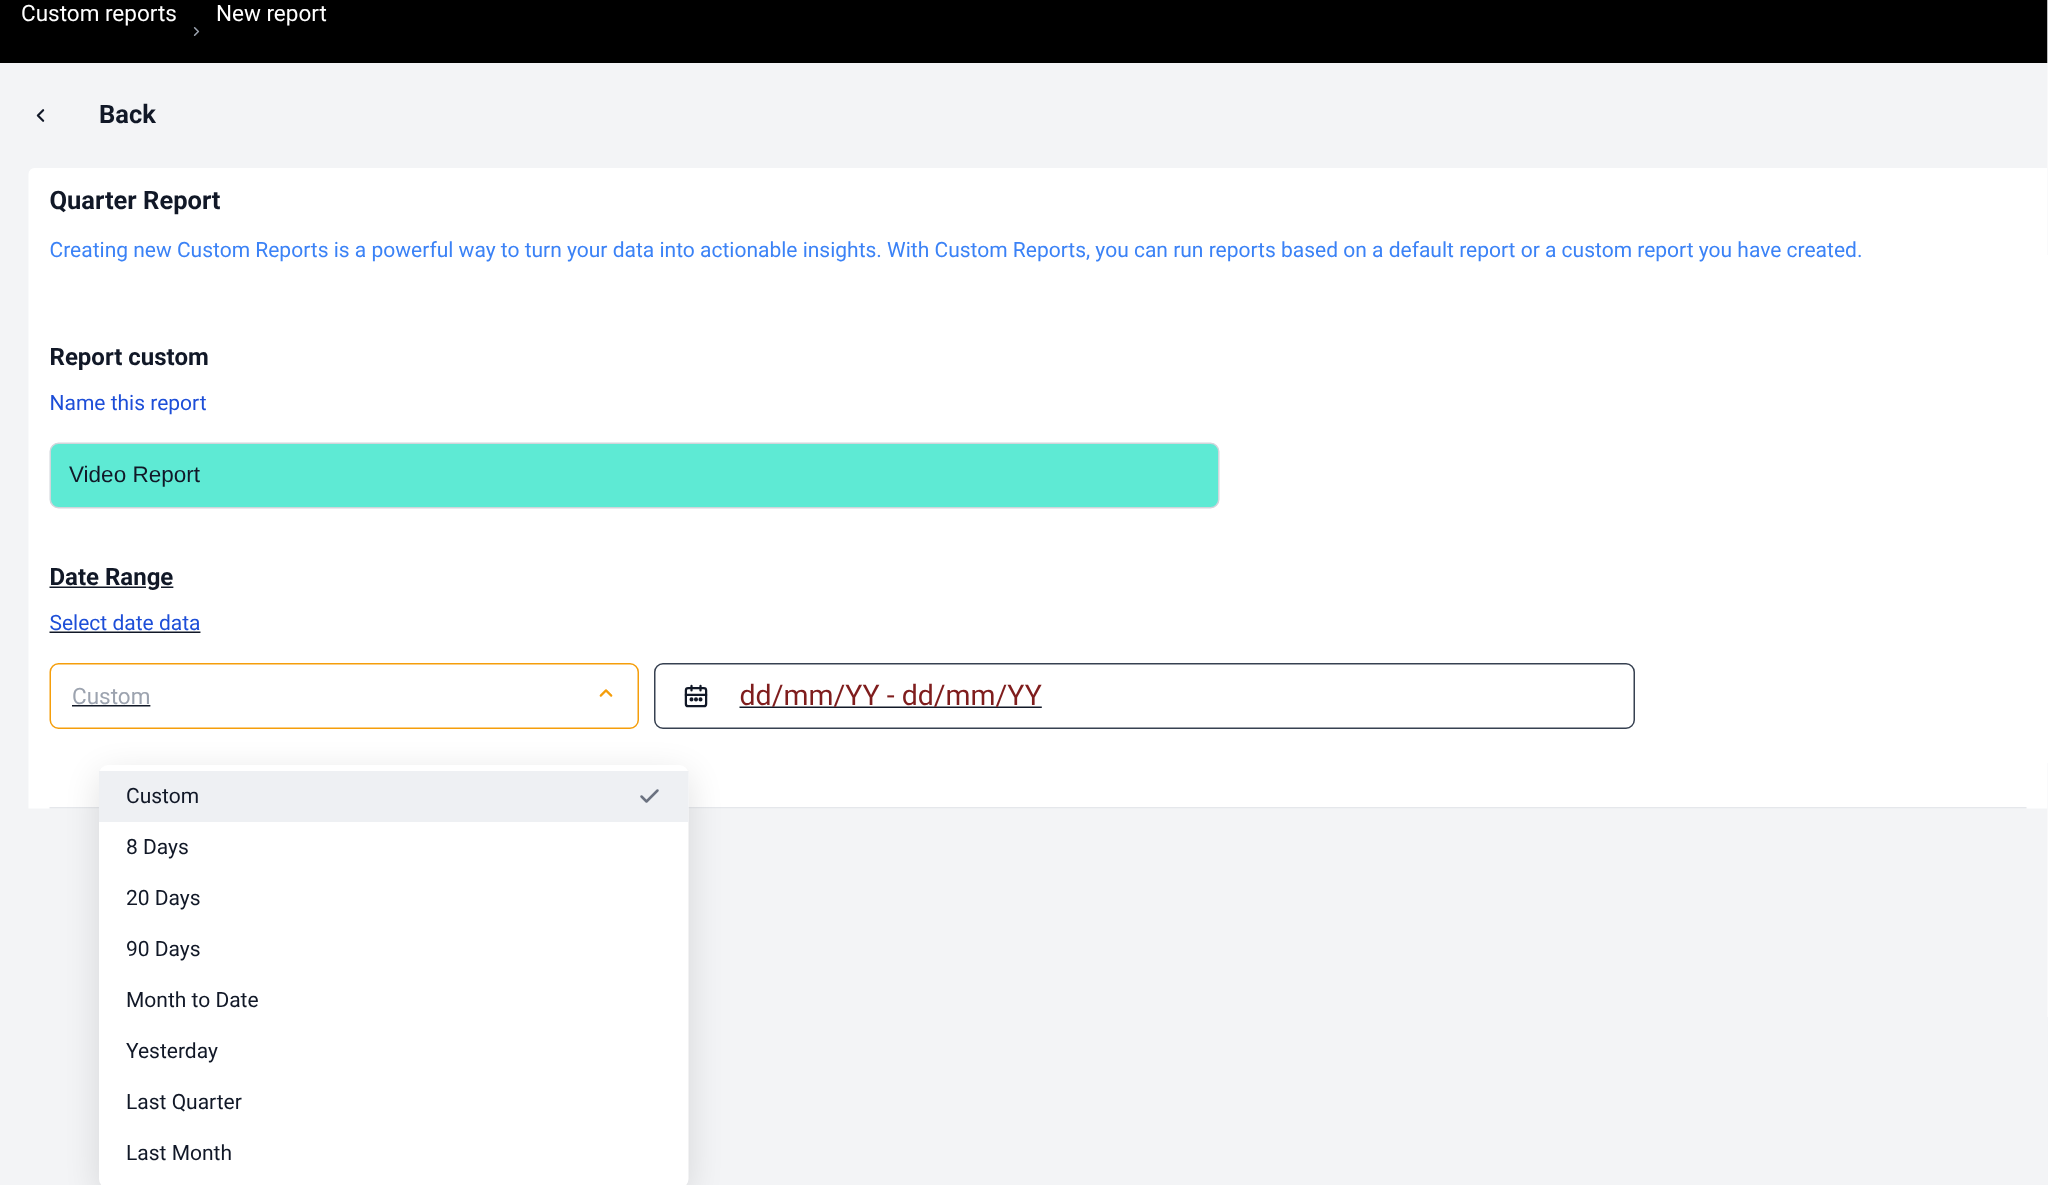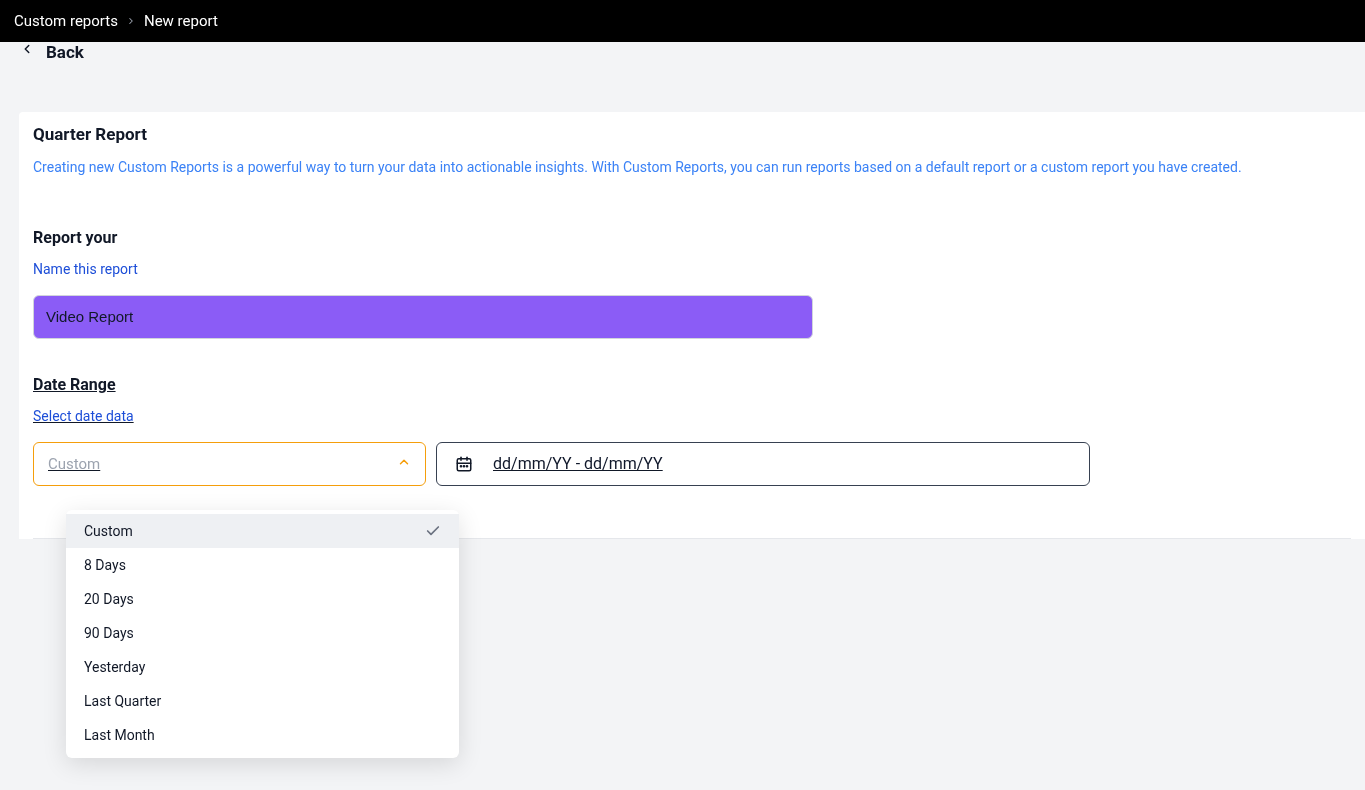--- a/index.html
+++ b/index.html
@@ -8,35 +8,35 @@
     font-family: -apple-system, BlinkMacSystemFont, "Segoe UI", Roboto, Helvetica, Arial, sans-serif;
     background: #f3f4f6;
     color: #111827;
     font-size: 14px;
   }
   .topbar {
     background: #000;
     color: #fff;
     height: 42px;
     display: flex;
-    align-items: center;
     padding: 0 14px;
     font-size: 15px;
   }
   .topbar .crumb-sep {
     margin: 0 8px;
     display: inline-flex;
     align-items: center;
   }
   .topbar .crumb-sep svg { stroke: #9ca3af; }
   .backrow {
     display: flex;
-    align-items: flex-start;
+    align-items: center;
     height: 70px;
     padding: 0 20px;
+    gap: 20px;
   }
   .backrow .chev { margin-right: 12px; display: inline-flex; }
   .backrow .label { font-size: 17px; font-weight: 700; color: #111827; }
   .card {
     background: #fff;
     margin-left: 19px;
     padding: 0 14px 0 14px;
     border-radius: 4px 0 0 0;
   }
   .section { padding-top: 12px; padding-bottom: 22px; }
@@ -45,21 +45,21 @@
   .desc { font-size: 14px; color: #3b82f6; line-height: 1.4; }
   .sublabel { font-size: 14px; color: #1d4ed8; margin-bottom: 18px; }
   .input-text {
     width: 780px;
     height: 44px;
     border: 1px solid #d1d5db;
     border-radius: 6px;
     padding: 0 12px;
     font-size: 15px;
     color: #111827;
-    background: #8b5cf6;
+    background: #5eead4;
     outline: none;
   }
   .range-row { display: flex; gap: 10px; }
   .select-box {
     width: 393px;
     height: 44px;
     border: 1px solid #f59e0b;
     border-radius: 6px;
     display: flex;
     align-items: center;
@@ -75,21 +75,21 @@
     height: 44px;
     border: 1px solid #374151;
     border-radius: 6px;
     display: flex;
     align-items: center;
     padding: 0 18px;
     background: #fff;
     cursor: text;
   }
   .date-input .cal-icon { margin-right: 20px; display:inline-flex; }
-  .date-input .ph { color: #0f172a; font-size: 16px; }
+  .date-input .ph { color: #7f1d1d; font-size: 19px; }
   .section-divider {
     height: 1px;
     background: #e5e7eb;
     margin: 30px 0 0 0;
   }
   .dropdown {
     position: absolute;
     left: 33px;
     width: 393px;
     background: #fff;
@@ -134,21 +134,21 @@
   <span class="label">Back</span>
 </div>
 
 <div class="card">
   <div class="section">
     <div class="h1">Quarter Report</div>
     <div class="desc">Creating new Custom Reports is a powerful way to turn your data into actionable insights. With Custom Reports, you can run reports based on a default report or a custom report you have created.</div>
   </div>
 
   <div class="section" style="padding-top:28px;">
-    <div class="h2">Report your</div>
+    <div class="h2">Report custom</div>
     <div class="sublabel">Name this report</div>
     <input type="text" class="input-text" value="Video Report" style="">
   </div>
 
   <div class="section rel-wrap" style="padding-top:14px;text-decoration:underline;">
     <div class="h2">Date Range</div>
     <div class="sublabel">Select date data</div>
     <div class="range-row">
       <div class="select-box">
         <span class="placeholder">Custom</span>
@@ -186,20 +186,23 @@
         <div class="dropdown-item">
           <span>8 Days</span>
         </div>
         <div class="dropdown-item">
           <span>20 Days</span>
         </div>
         <div class="dropdown-item">
           <span>90 Days</span>
         </div>
         <div class="dropdown-item">
+          <span>Month to Date</span>
+        </div>
+        <div class="dropdown-item">
           <span>Yesterday</span>
         </div>
         <div class="dropdown-item">
           <span>Last Quarter</span>
         </div>
         <div class="dropdown-item">
           <span>Last Month</span>
         </div>
       </div>
   </div>

